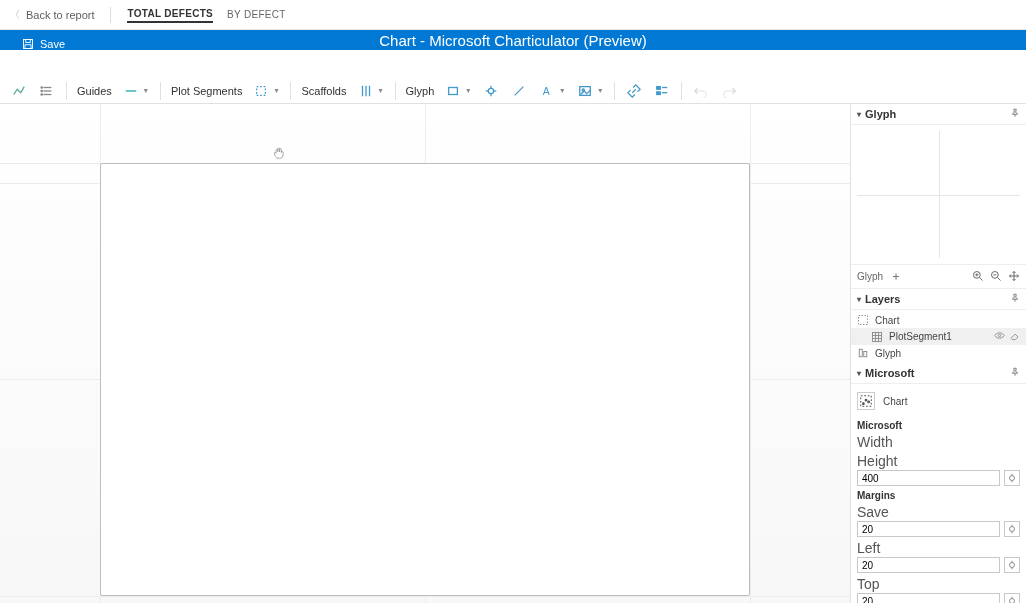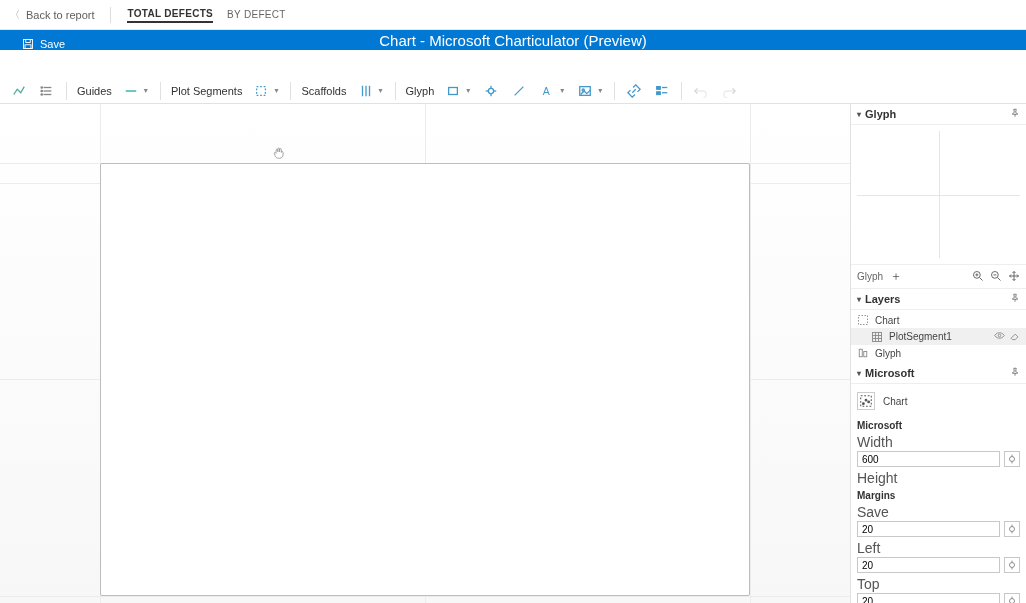--- a/index.html
+++ b/index.html
@@ -362,31 +362,31 @@
               <circle cx="5" cy="11" r="1" fill="#555"></circle>
               <circle cx="8" cy="7" r="1" fill="#555"></circle>
               <circle cx="11" cy="9" r="1" fill="#555"></circle>
             </svg>
           </span>
         <span>Chart</span>
       </div>
 
       <div class="section-h">Microsoft</div>
       <div class="field-label">Width</div>
+      <div class="field-label">Height</div>
       <div class="field-row">
-        <input type="text" value="600" style="">
+        <input type="text" value="400" style="">
         <span class="bind">
             <svg viewBox="0 0 16 16" stroke="#777" fill="none" stroke-width="1.3">
               <circle cx="8" cy="8" r="4"></circle>
               <line x1="8" y1="1" x2="8" y2="4"></line>
               <line x1="8" y1="12" x2="8" y2="15"></line>
             </svg>
           </span>
       </div>
-      <div class="field-label">Height</div>
 
       <div class="section-h">Margins</div>
       <div class="field-label">Save</div>
       <div class="field-row">
         <input type="text" value="20" style="">
         <span class="bind">
             <svg viewBox="0 0 16 16" stroke="#777" fill="none" stroke-width="1.3">
               <circle cx="8" cy="8" r="4"></circle>
               <line x1="8" y1="1" x2="8" y2="4"></line>
               <line x1="8" y1="12" x2="8" y2="15"></line>

